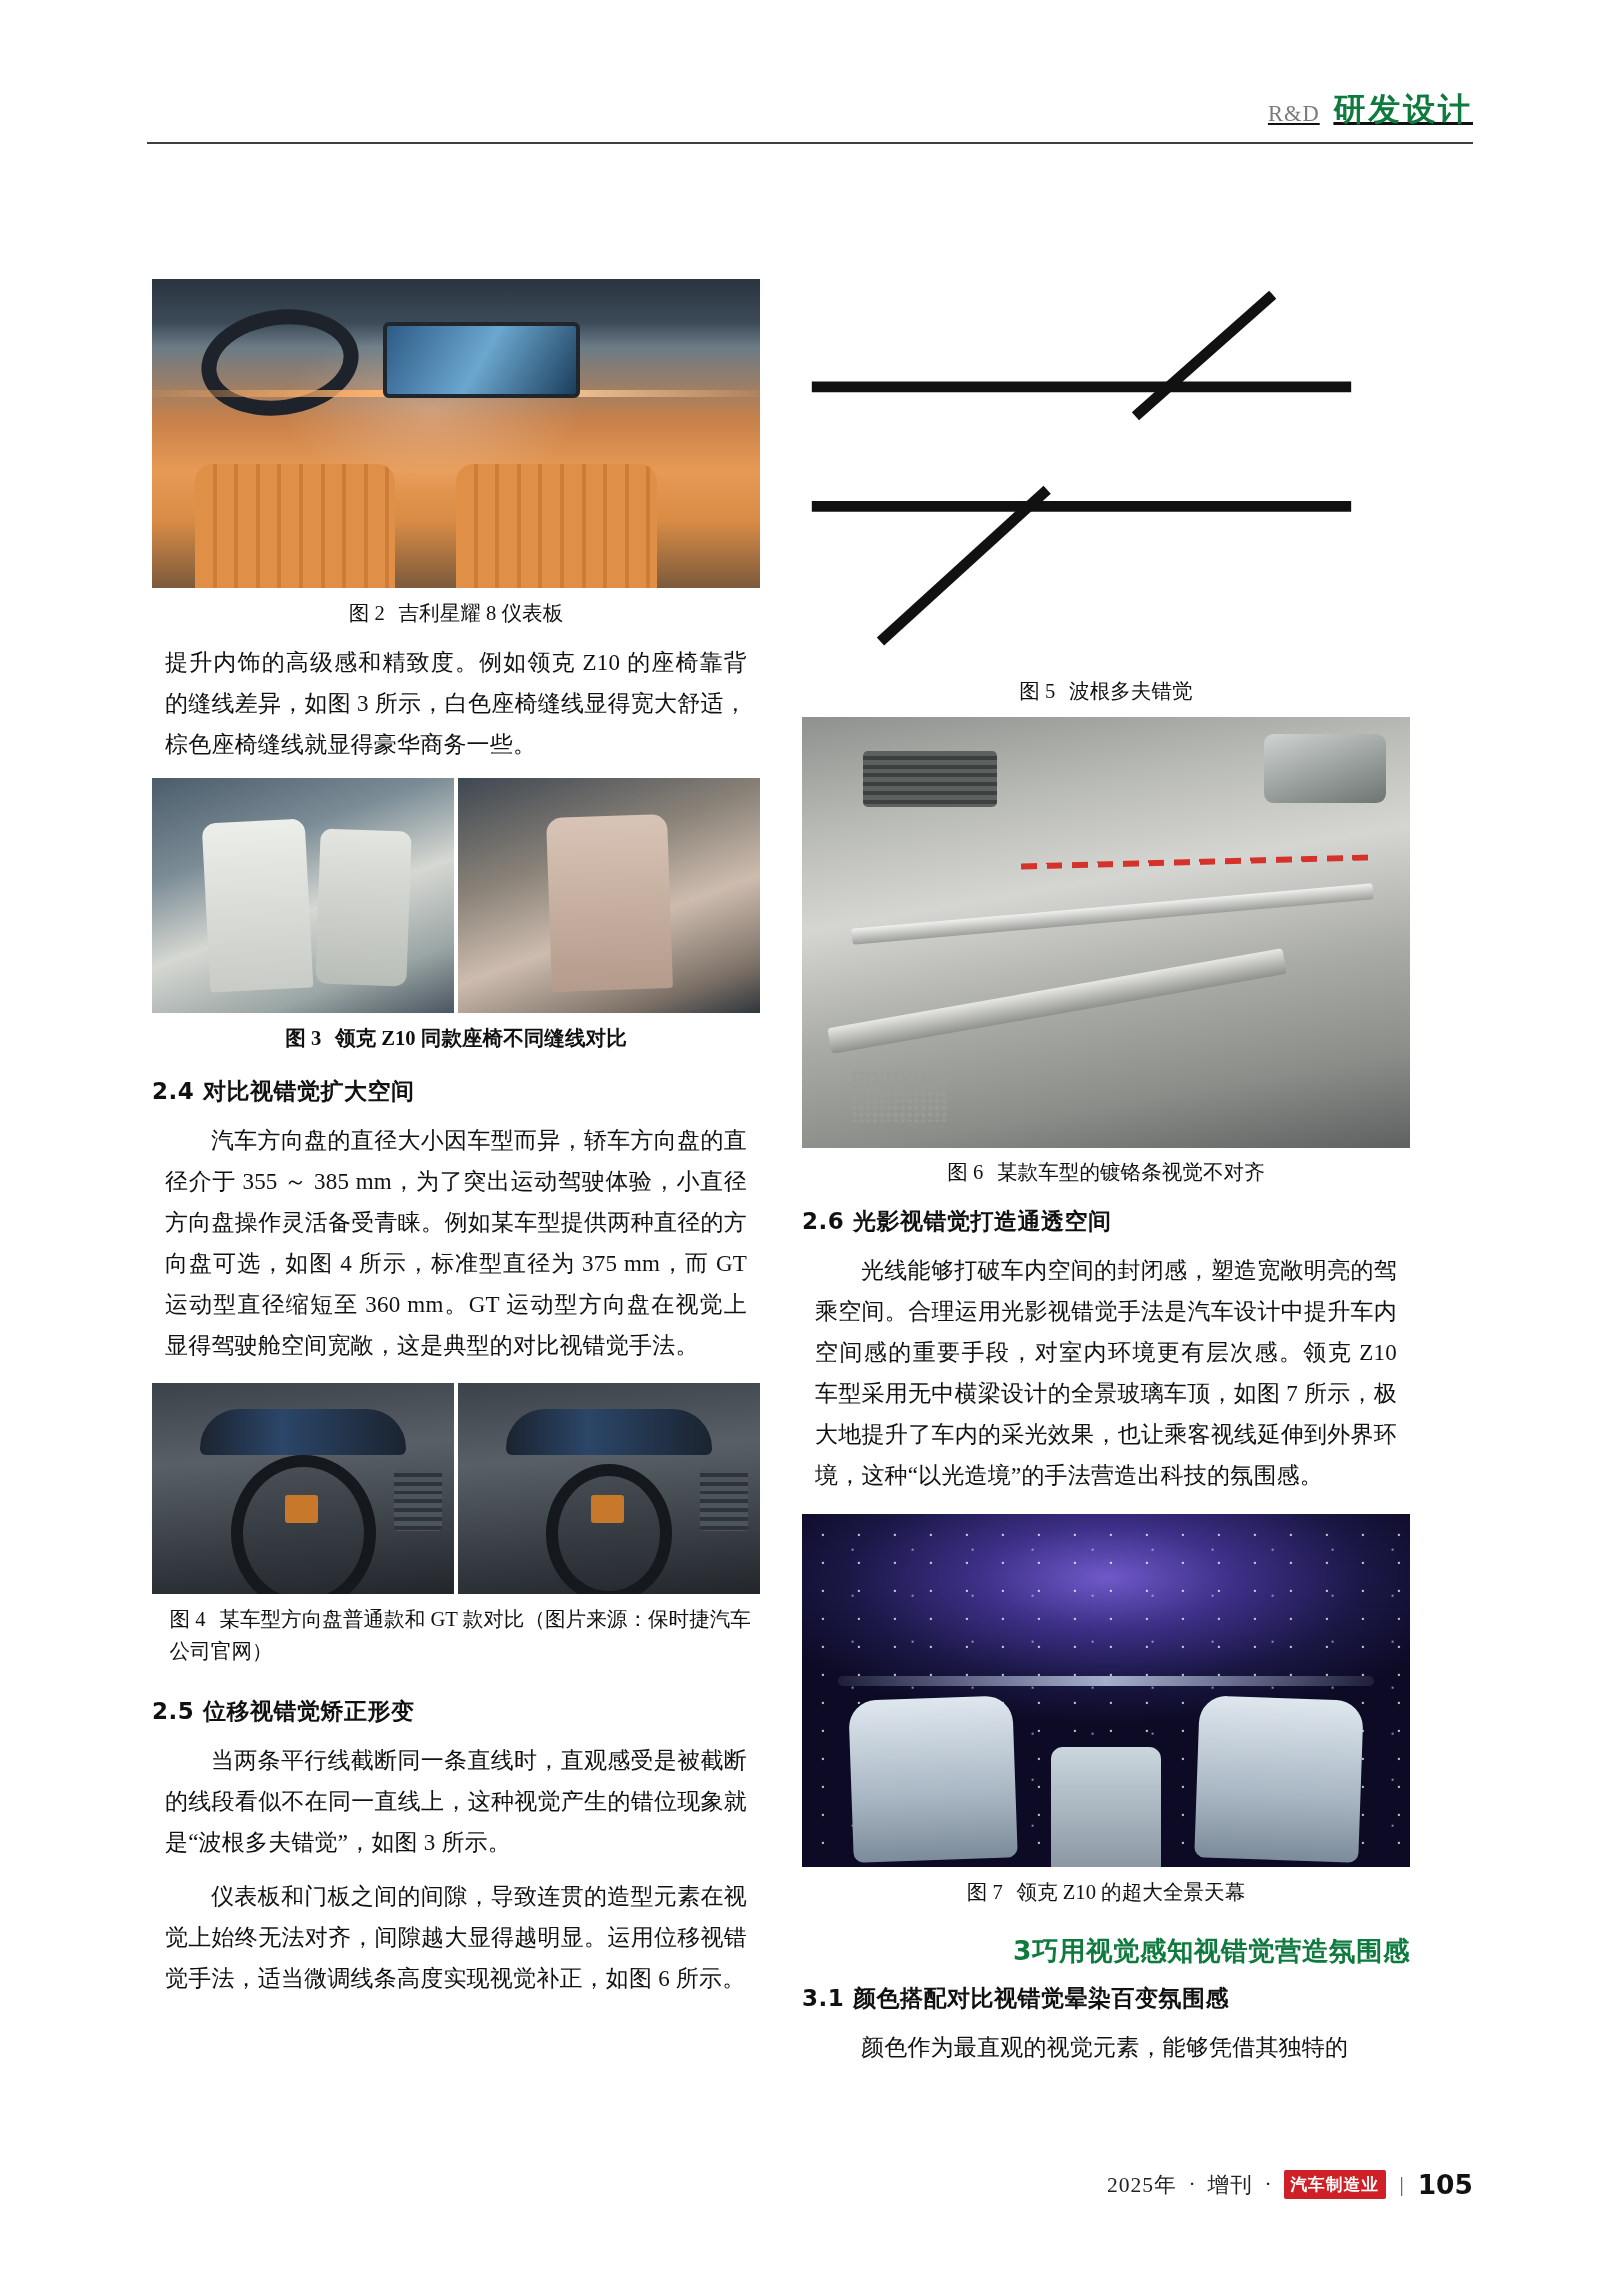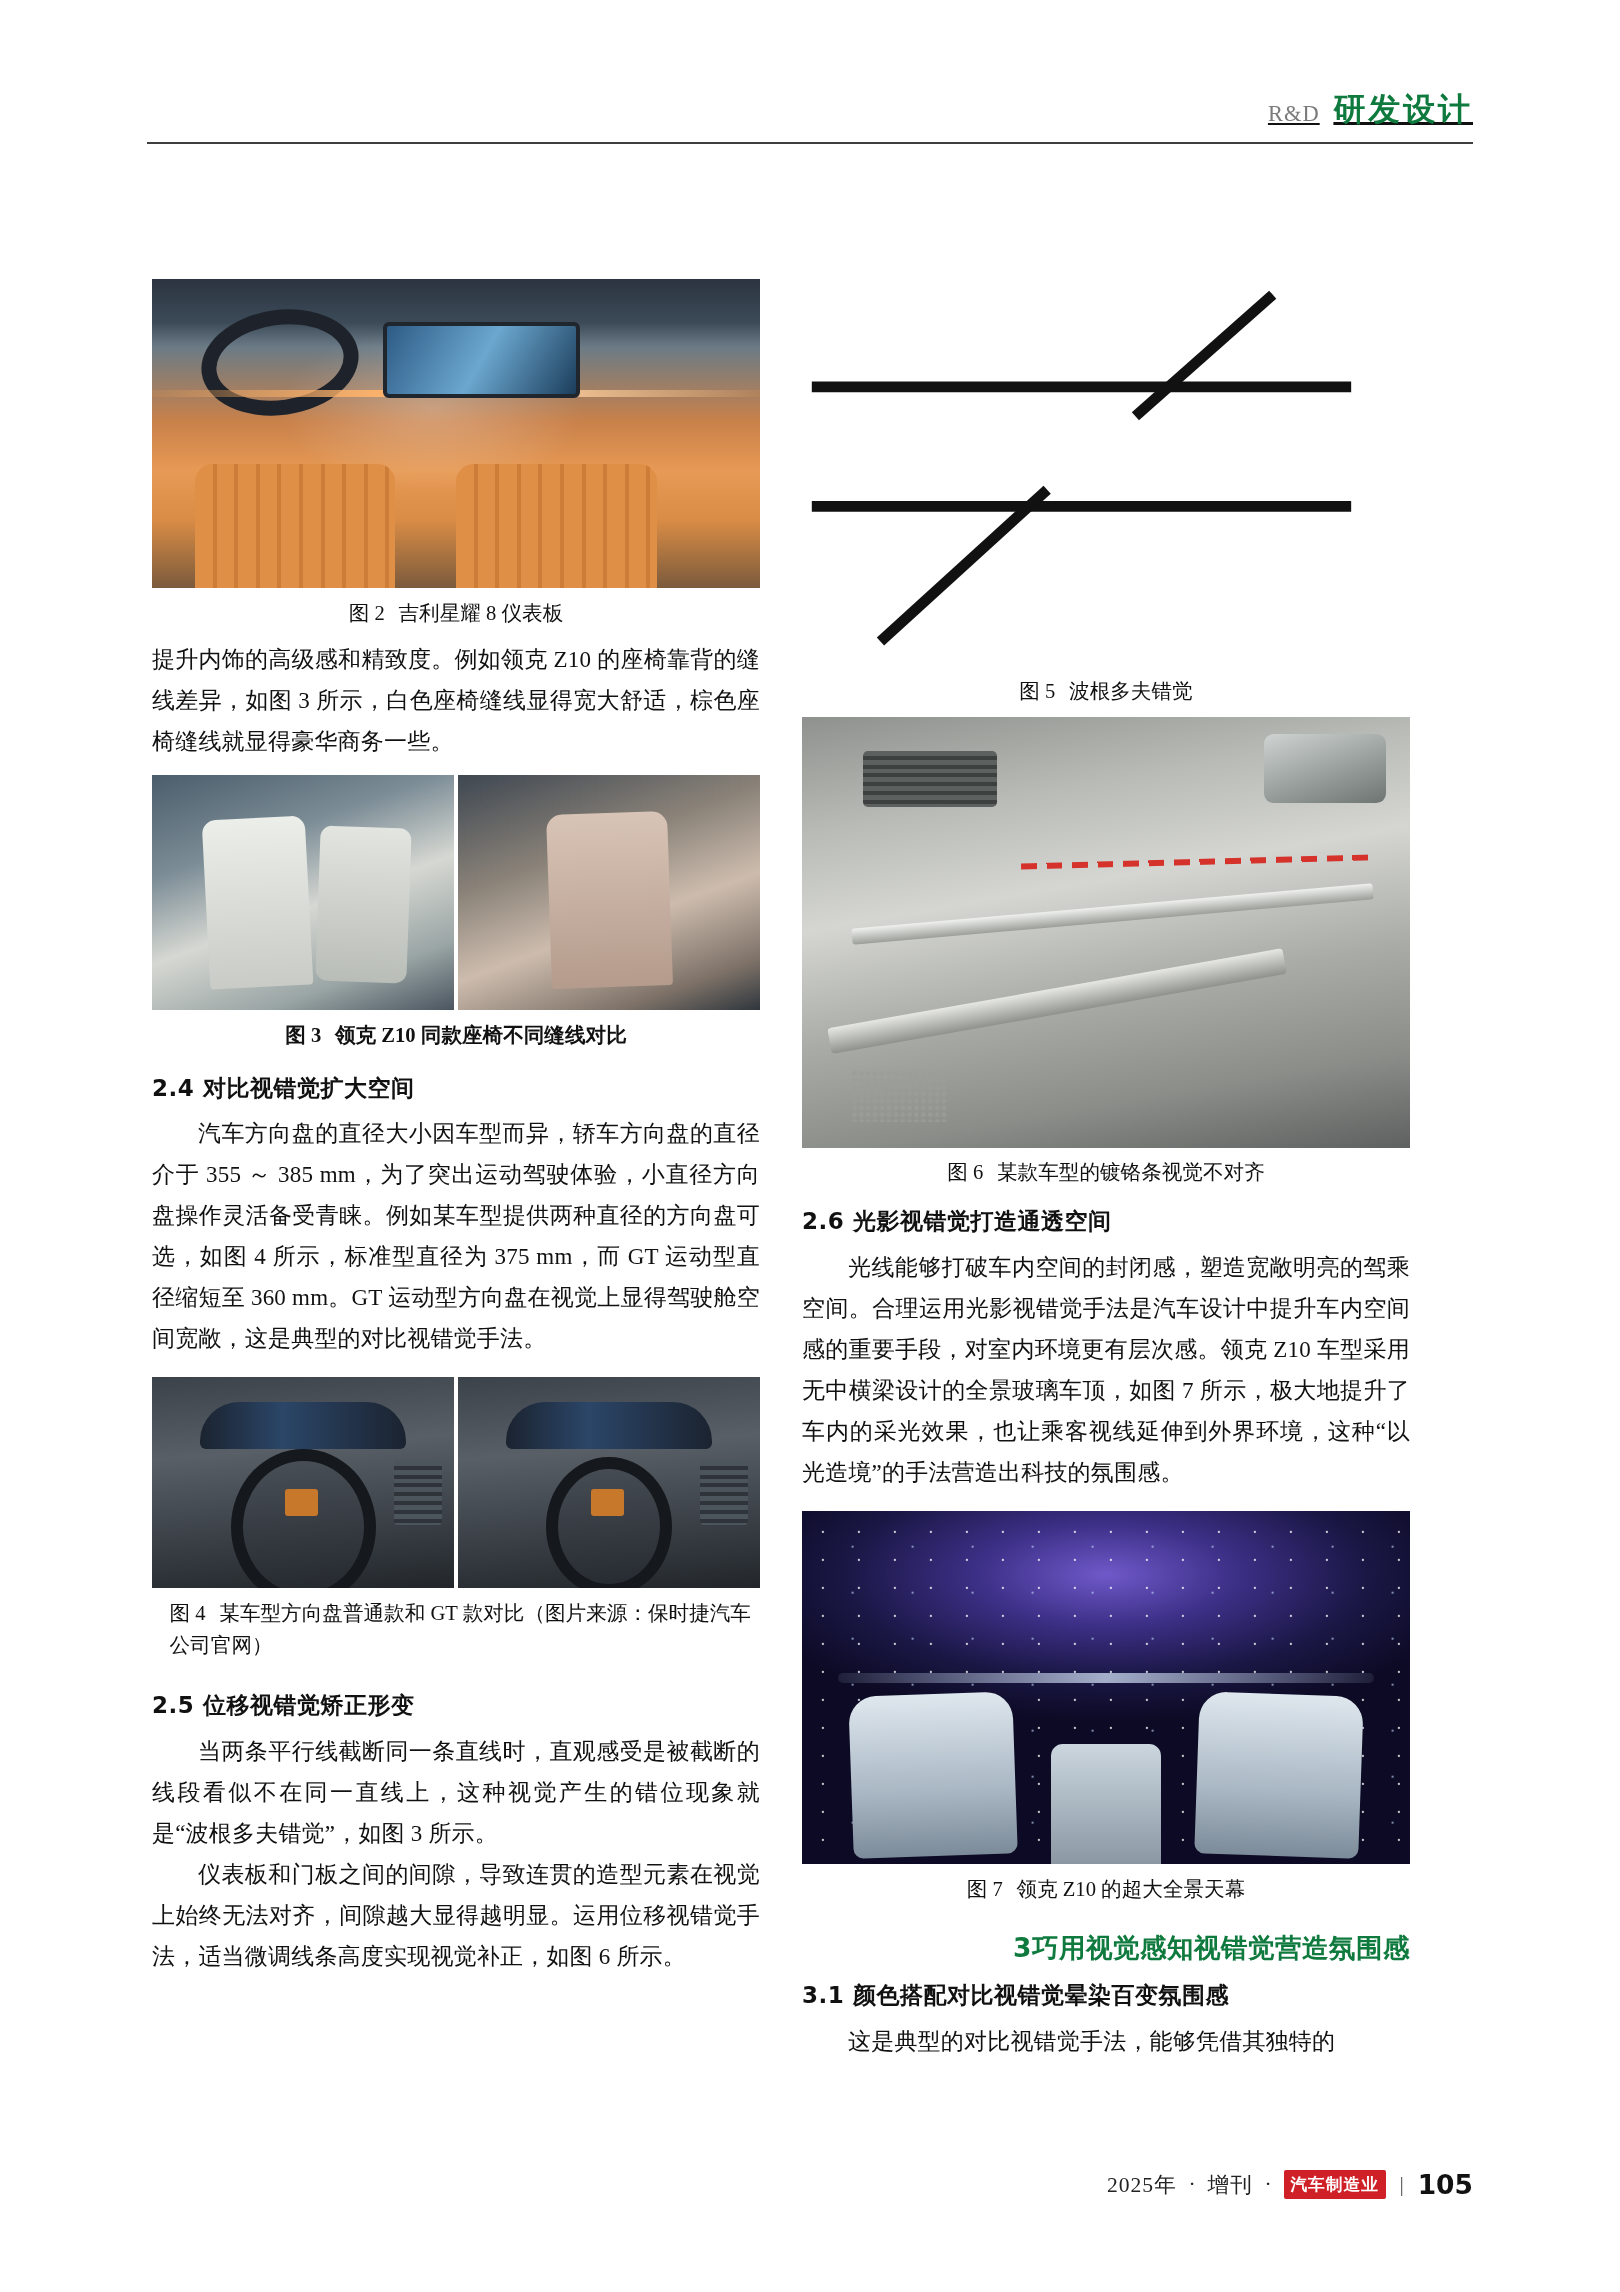--- a/index.html
+++ b/index.html
@@ -55,21 +55,21 @@
   
   .col {
     position: absolute;
     top: 279px;
     width: 608px;
   }
   .col-left { left: 152px; }
   .col-right { left: 802px; }
 
   p {
-    margin: 0;
+    margin: 13px;
     font-size: 23px;
     line-height: 41px;
     text-align: justify;
     text-justify: inter-ideograph;
     letter-spacing: 0.2px;
   }
   p.indent { text-indent: 2em; }
 
   .fig-caption {
     font-size: 20.6px;
@@ -539,21 +539,21 @@
     </div>
 
     <div class="section-head-major">
       <span class="num">3</span><span>巧用视觉感知视错觉营造氛围感</span>
     </div>
 
     <div class="section-head" style="margin-top:5.9px;">
       <span class="num">3.1</span><span>颜色搭配对比视错觉晕染百变氛围感</span>
     </div>
 
-    <p class="indent">这是典型的对比视错觉手法，能够凭借其独特的</p>
+    <p class="indent">颜色作为最直观的视觉元素，能够凭借其独特的</p>
 
   </div>
 
   <div class="footer">
     <span class="footer-date">2025年</span>
     <span class="footer-dot">·</span>
     <span class="footer-date">增刊</span>
     <span class="footer-dot">·</span>
     <span class="footer-logo">汽车制造业</span>
     <span class="footer-sep">|</span>

